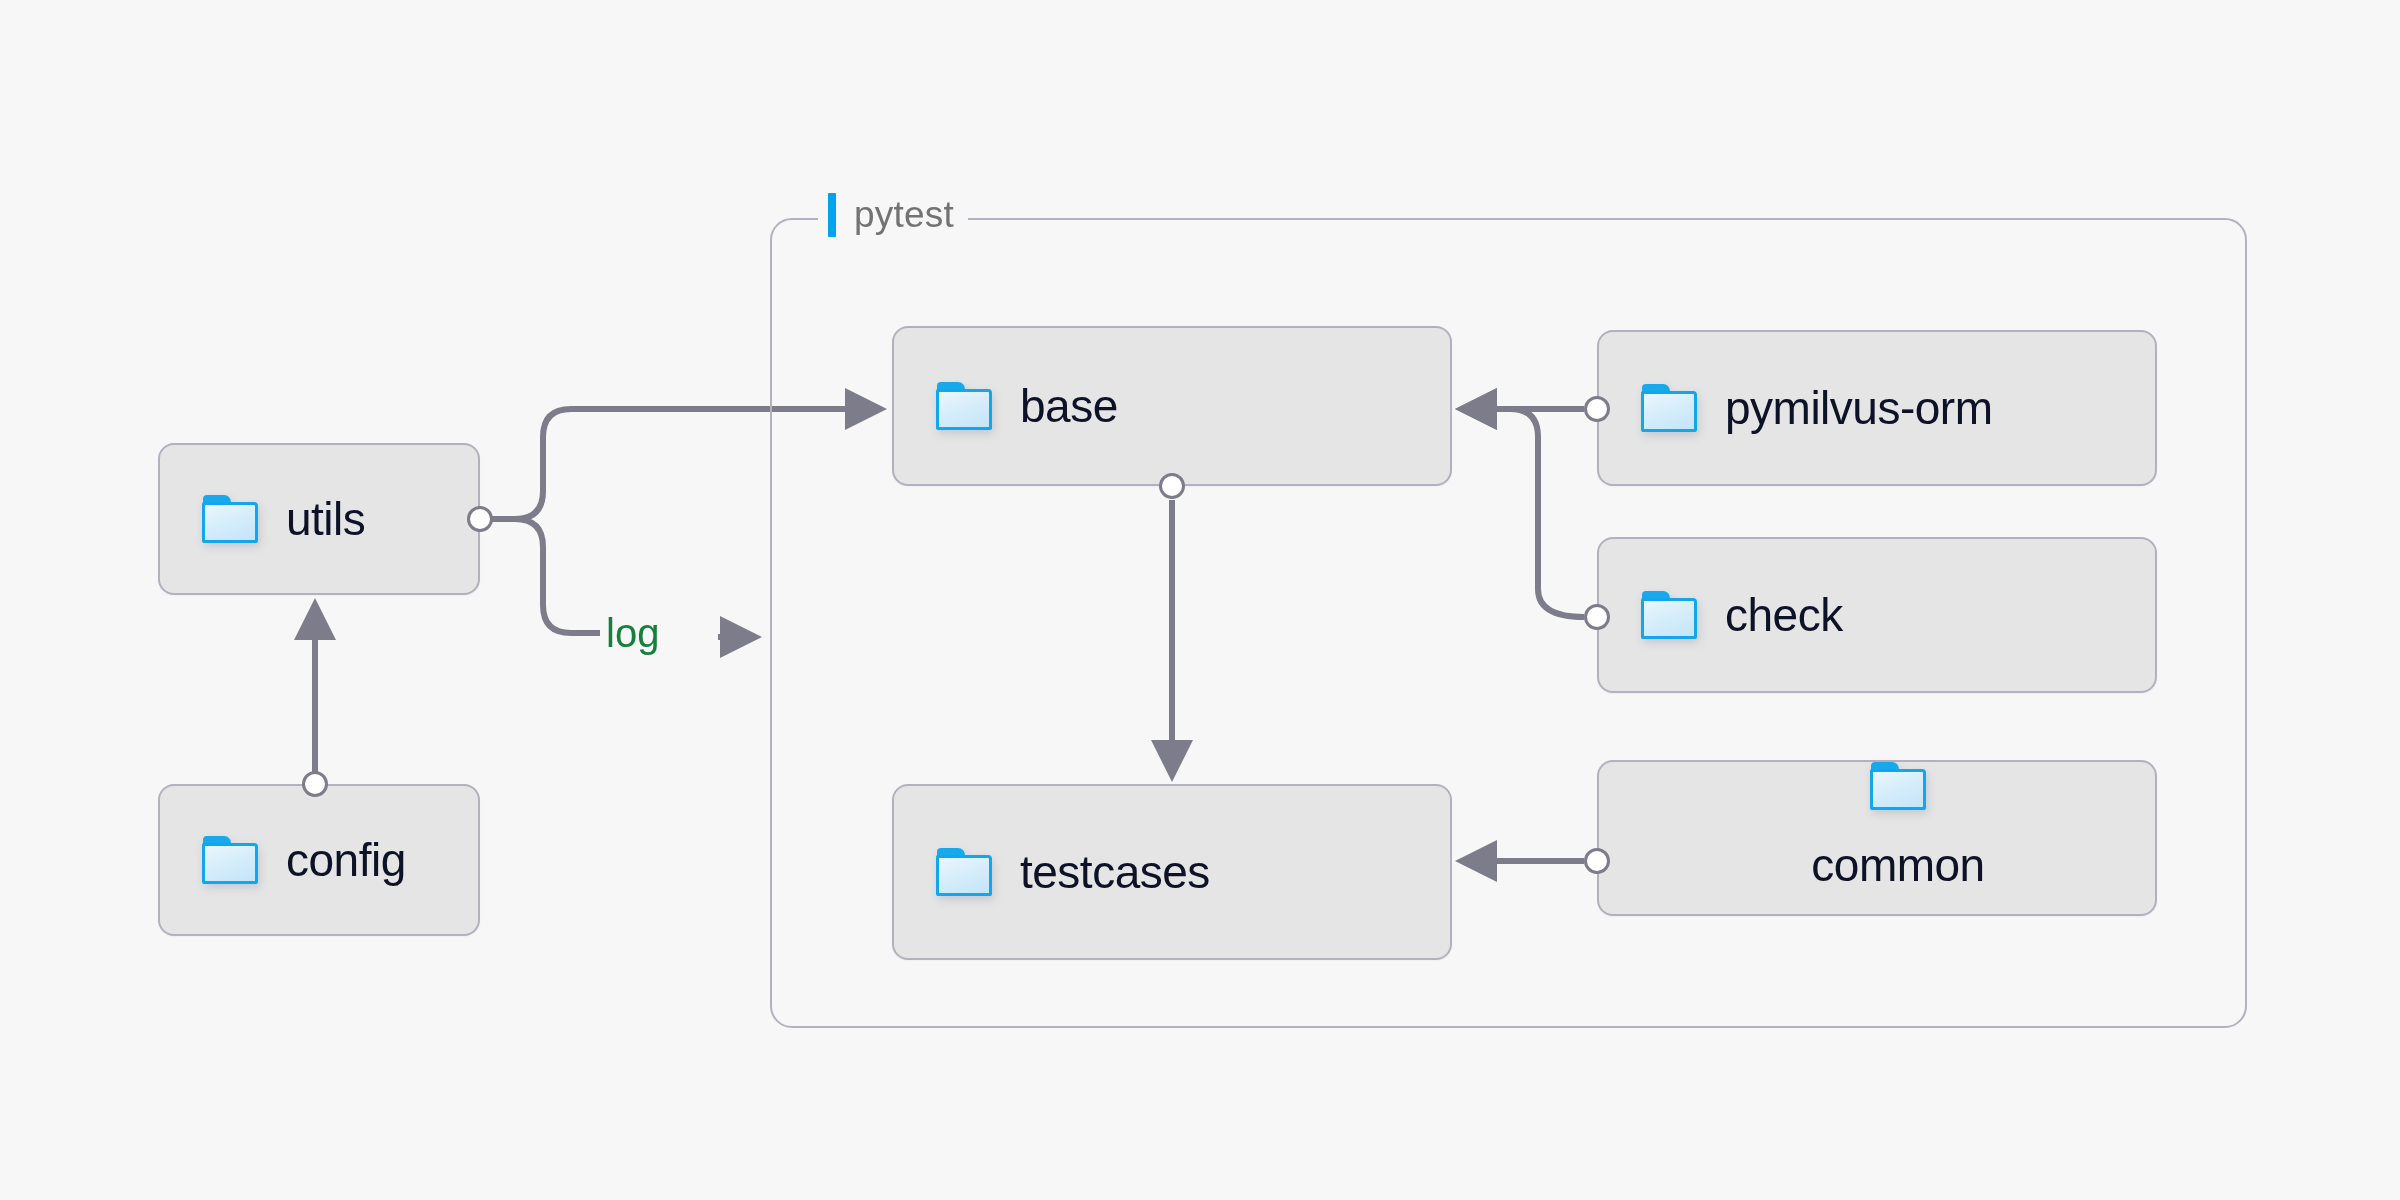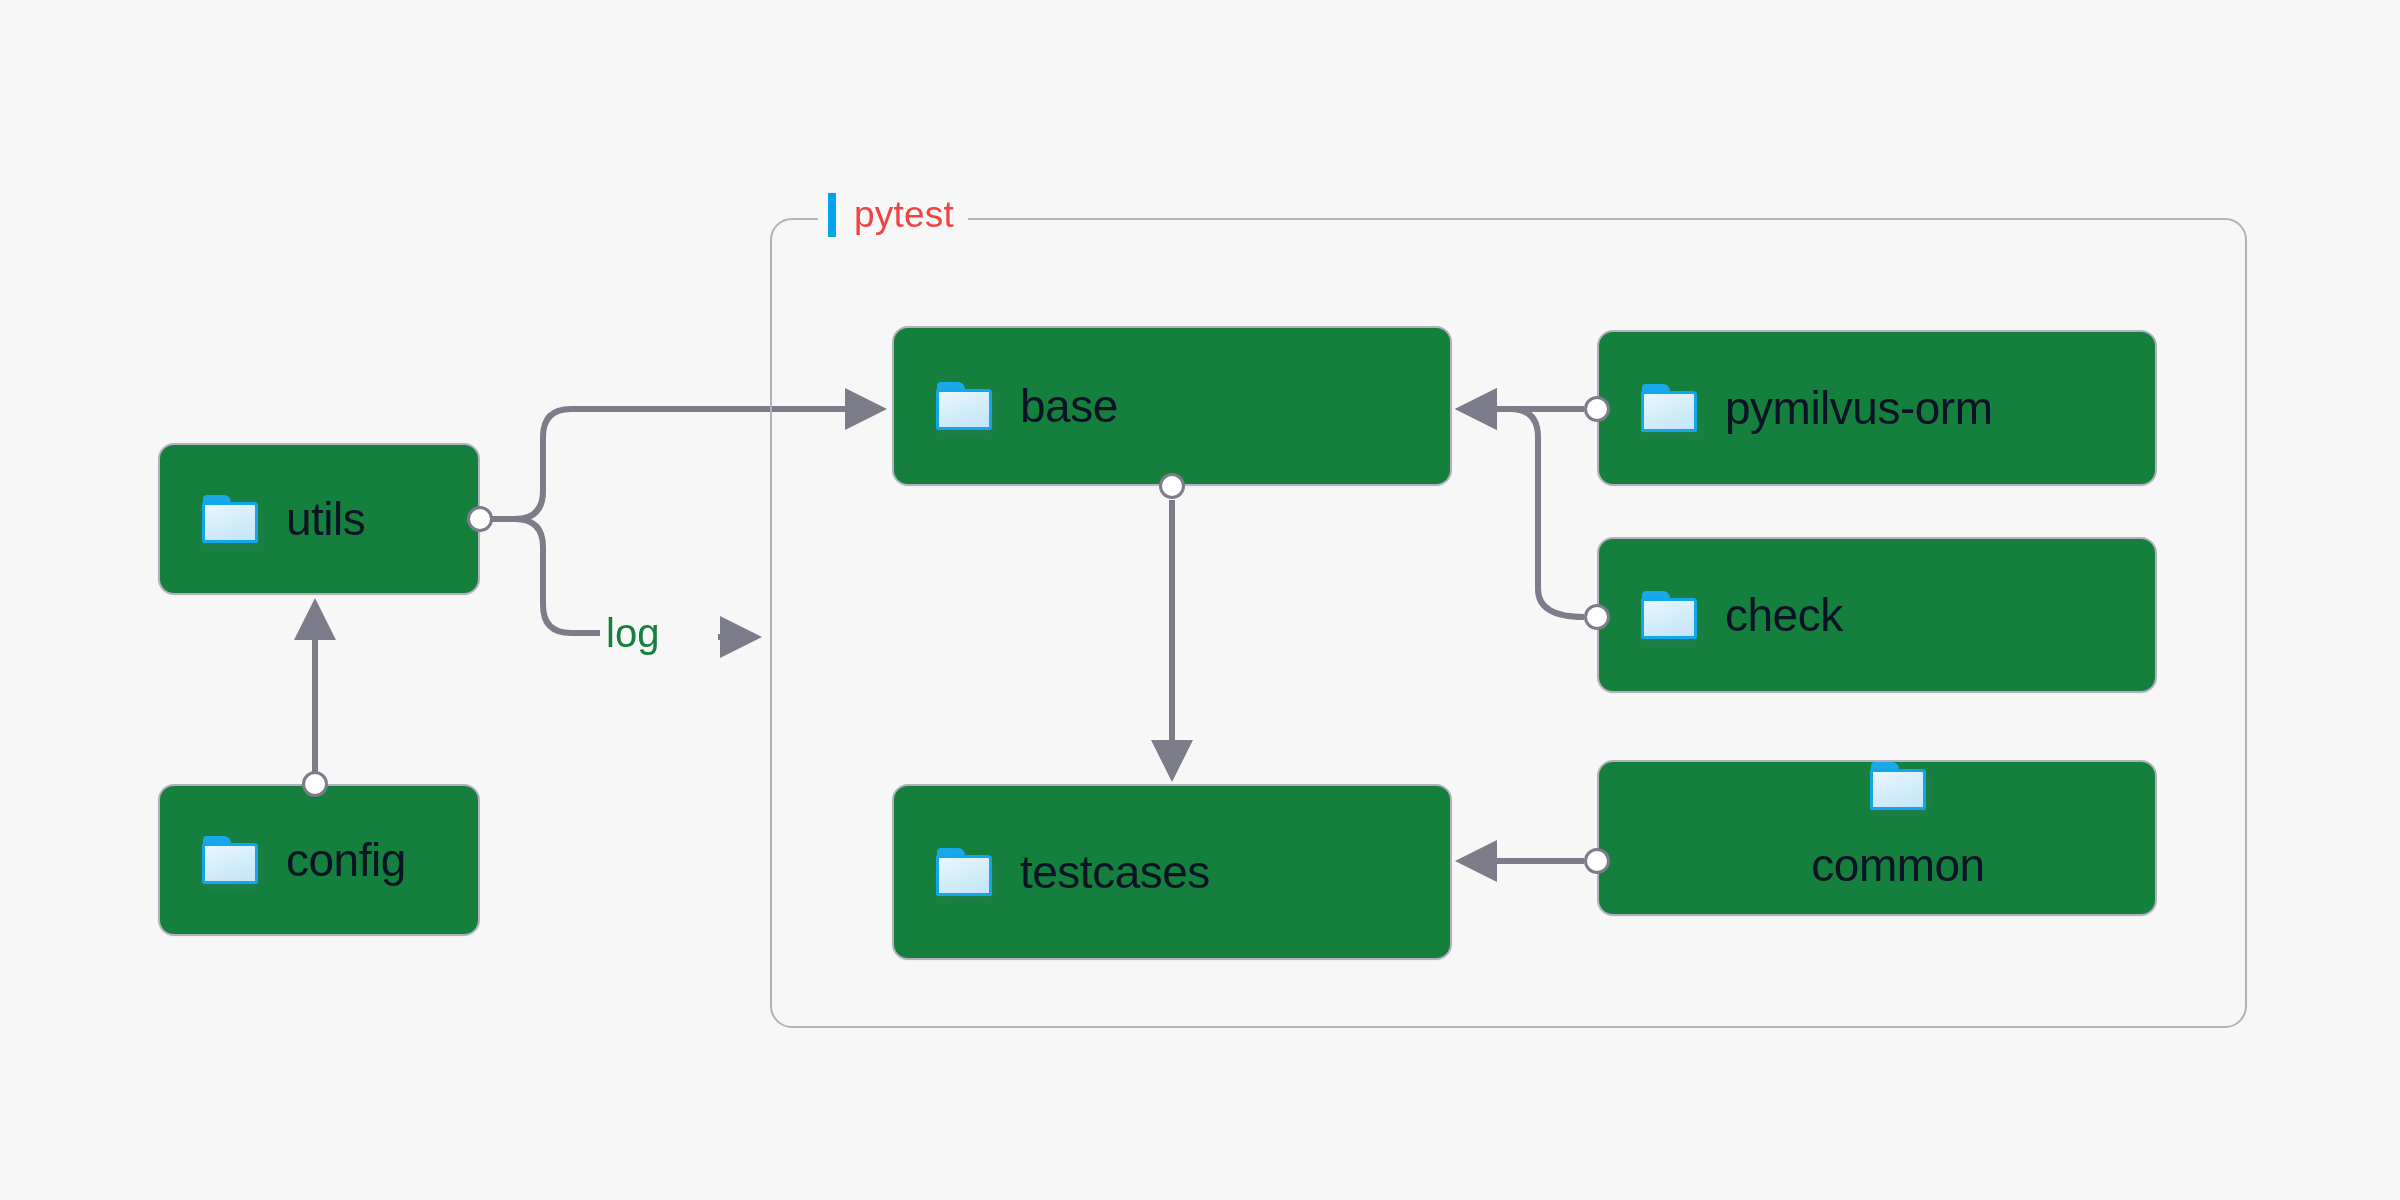--- a/index.html
+++ b/index.html
@@ -43,31 +43,31 @@
   }
   .group-label-bar {
     width: 8px;
     height: 44px;
     background: #00a3ec;
     border-radius: 1px;
     flex: none;
   }
   .group-label-text {
     font-size: 37px;
-    color: #ef4444;
+    color: #737373;
     font-weight: 400;
     letter-spacing: 0.2px;
     white-space: nowrap;
   }
 
   
   .node {
     position: absolute;
     box-sizing: border-box;
-    background: #15803d;
+    background: #e5e5e5;
     border: 2px solid #b3b1bd;
     border-radius: 16px;
     display: flex;
     align-items: center;
     padding-left: 42px;
     gap: 28px;
     box-shadow: 0 1px 2px rgba(30,30,50,0.04);
   }
   .node-label {
     font-size: 46px;

